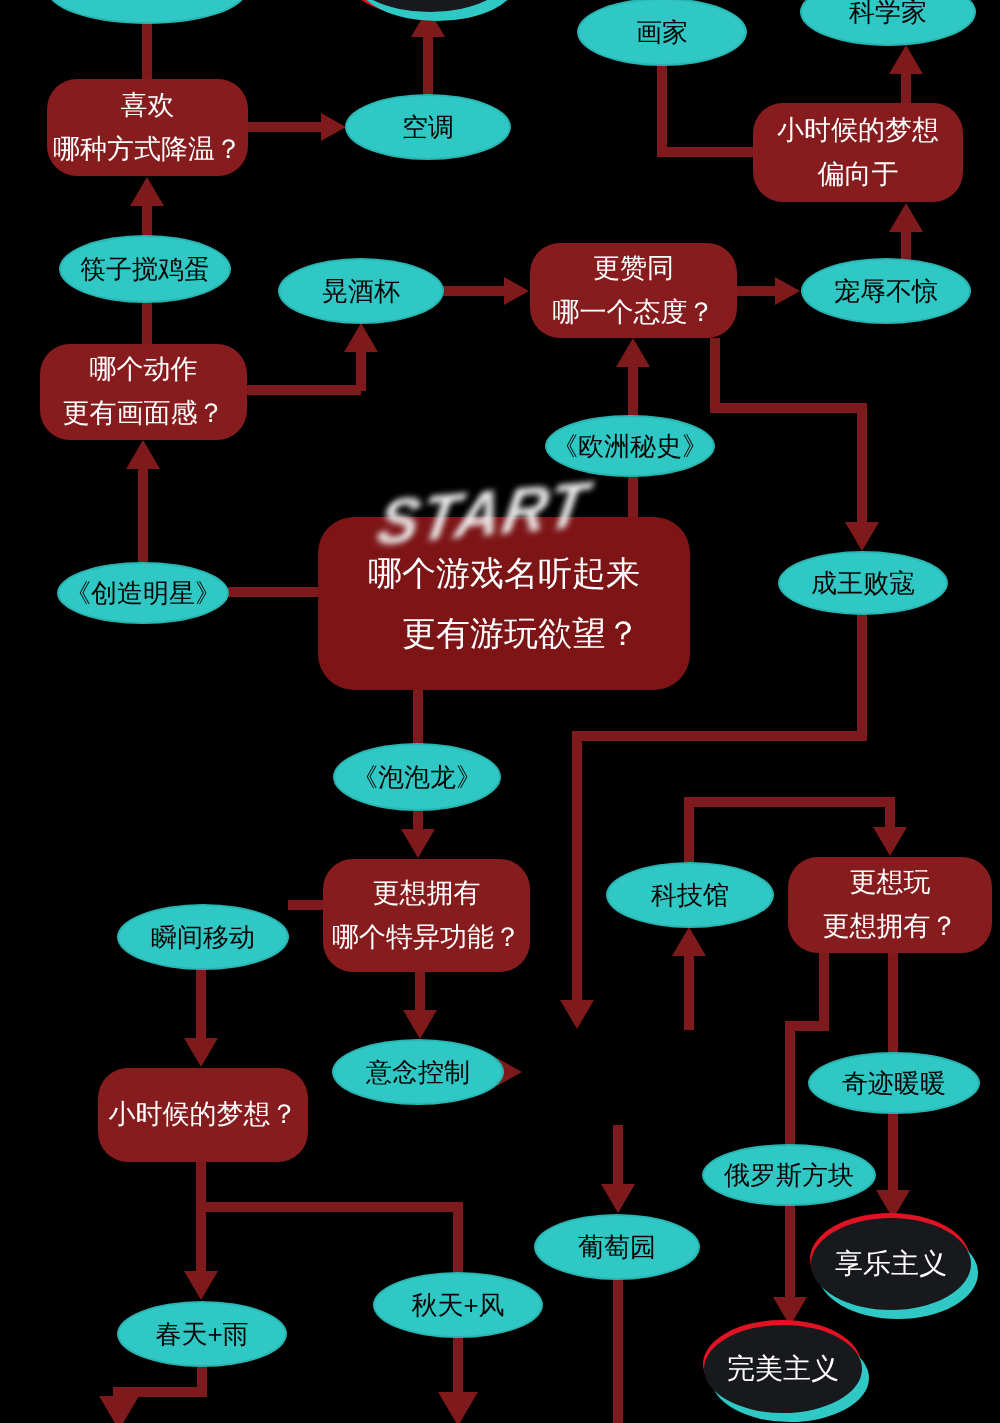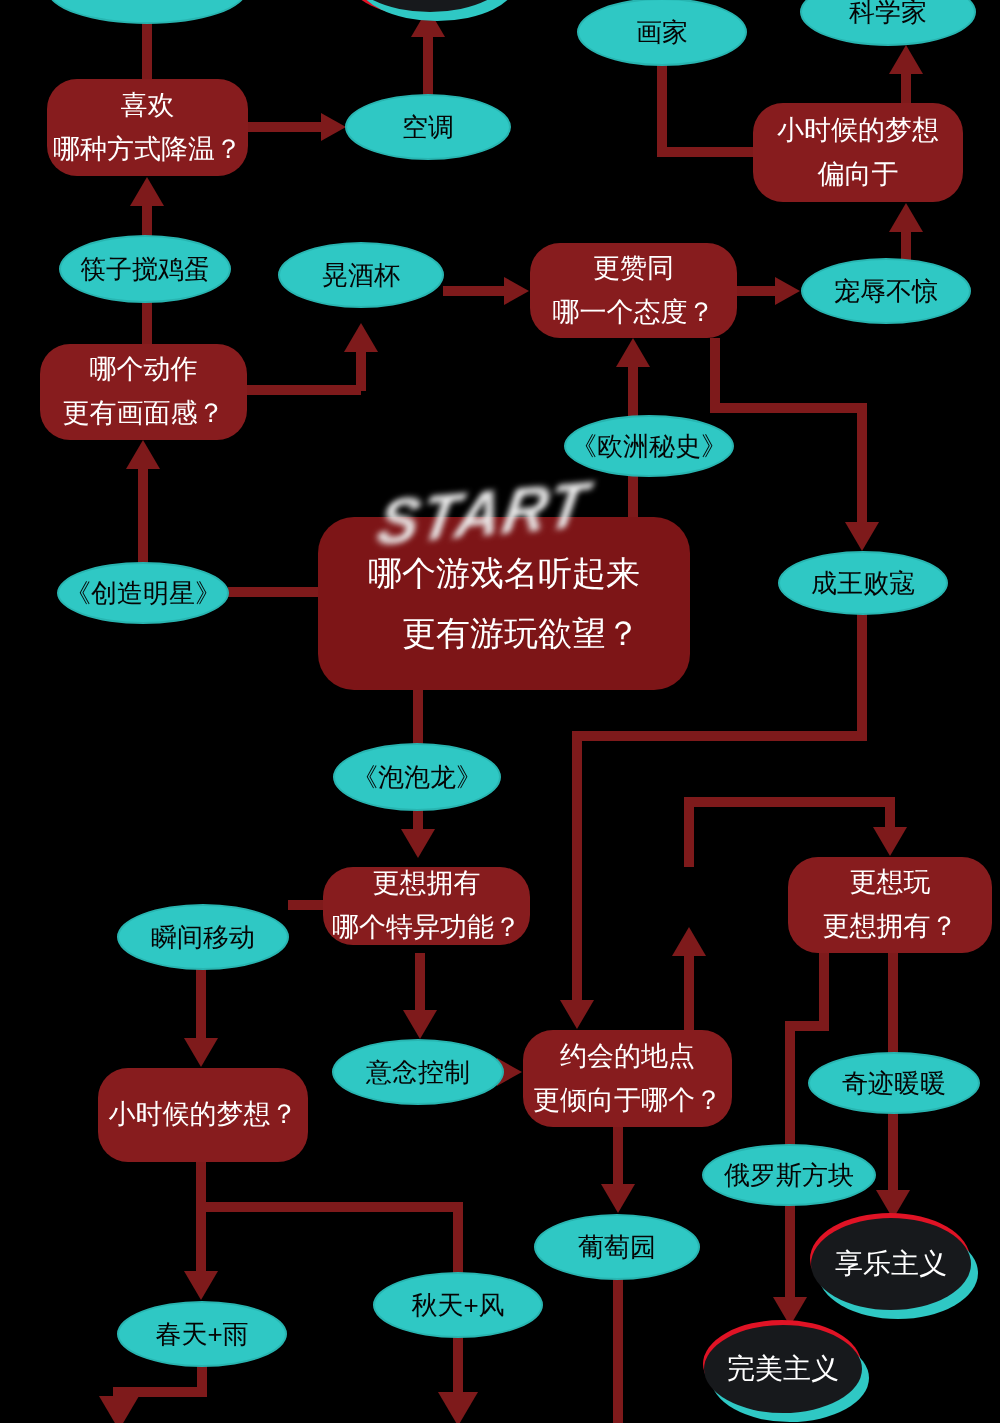--- a/index.html
+++ b/index.html
@@ -103,40 +103,39 @@
   <div class="q" style="left:47px;top:79px;width:201px;height:97px;">喜欢
 哪种方式降温？</div>
   <div class="q" style="left:753px;top:103px;width:210px;height:99px;">小时候的梦想
 偏向于</div>
   <div class="q" style="left:530px;top:243px;width:207px;height:95px;">更赞同
 哪一个态度？</div>
   <div class="q" style="left:40px;top:344px;width:207px;height:96px;">哪个动作
 更有画面感？</div>
   <div class="q big" style="left:318px;top:517px;width:372px;height:173px;text-align:right;">哪个游戏名听起来
 更有游玩欲望？</div>
-  <div class="q" style="left:323px;top:859px;width:207px;height:78px;margin-top:8px;">更想拥有
+  <div class="q" style="left:323px;top:859px;width:207px;height:113px;">更想拥有
 哪个特异功能？</div>
   <div class="q" style="left:788px;top:857px;width:204px;height:96px;">更想玩
 更想拥有？</div>
-  <div class="q" style="left:523px;top:1030px;width:209px;height:97px;">约会的地点
-更倾向于哪个？</div>
   <div class="q" style="left:98px;top:1068px;width:210px;height:94px;">小时候的梦想？</div>
 
   <div class="a" style="left:47px;top:-44px;width:200px;height:68px;"></div>
   <div class="a" style="left:345px;top:94px;width:166px;height:66px;">空调</div>
   <div class="a" style="left:577px;top:-2px;width:170px;height:68px;">画家</div>
   <div class="a" style="left:800px;top:-22px;width:176px;height:68px;">科学家</div>
   <div class="a" style="left:59px;top:235px;width:172px;height:68px;">筷子搅鸡蛋</div>
-  <div class="a" style="left:278px;top:242px;width:166px;height:66px;">晃酒杯</div>
+  <div class="a" style="left:278px;top:258px;width:166px;height:66px;">晃酒杯</div>
   <div class="a" style="left:801px;top:258px;width:170px;height:66px;">宠辱不惊</div>
-  <div class="a" style="left:545px;top:415px;width:170px;height:62px;margin-left:19px;">《欧洲秘史》</div>
+  <div class="a" style="left:545px;top:415px;width:170px;height:62px;">《欧洲秘史》</div>
   <div class="a" style="left:57px;top:562px;width:172px;height:62px;">《创造明星》</div>
   <div class="a" style="left:778px;top:551px;width:170px;height:64px;">成王败寇</div>
   <div class="a" style="left:333px;top:743px;width:168px;height:68px;">《泡泡龙》</div>
   <div class="a" style="left:117px;top:904px;width:172px;height:66px;">瞬间移动</div>
+  <div class="a" style="left:606px;top:862px;width:168px;height:66px;">科技馆</div>
   <div class="a" style="left:332px;top:1039px;width:172px;height:66px;">意念控制</div>
   <div class="a" style="left:808px;top:1052px;width:172px;height:62px;">奇迹暖暖</div>
   <div class="a" style="left:702px;top:1144px;width:174px;height:62px;">俄罗斯方块</div>
   <div class="a" style="left:534px;top:1214px;width:166px;height:66px;">葡萄园</div>
   <div class="a" style="left:117px;top:1301px;width:170px;height:66px;">春天+雨</div>
   <div class="a" style="left:373px;top:1272px;width:170px;height:66px;">秋天+风</div>
 
   <div class="r topcut" style="left:350px;top:-68px;width:160px;height:80px;">
     <div class="rr"></div>
     <div class="rc"></div>

